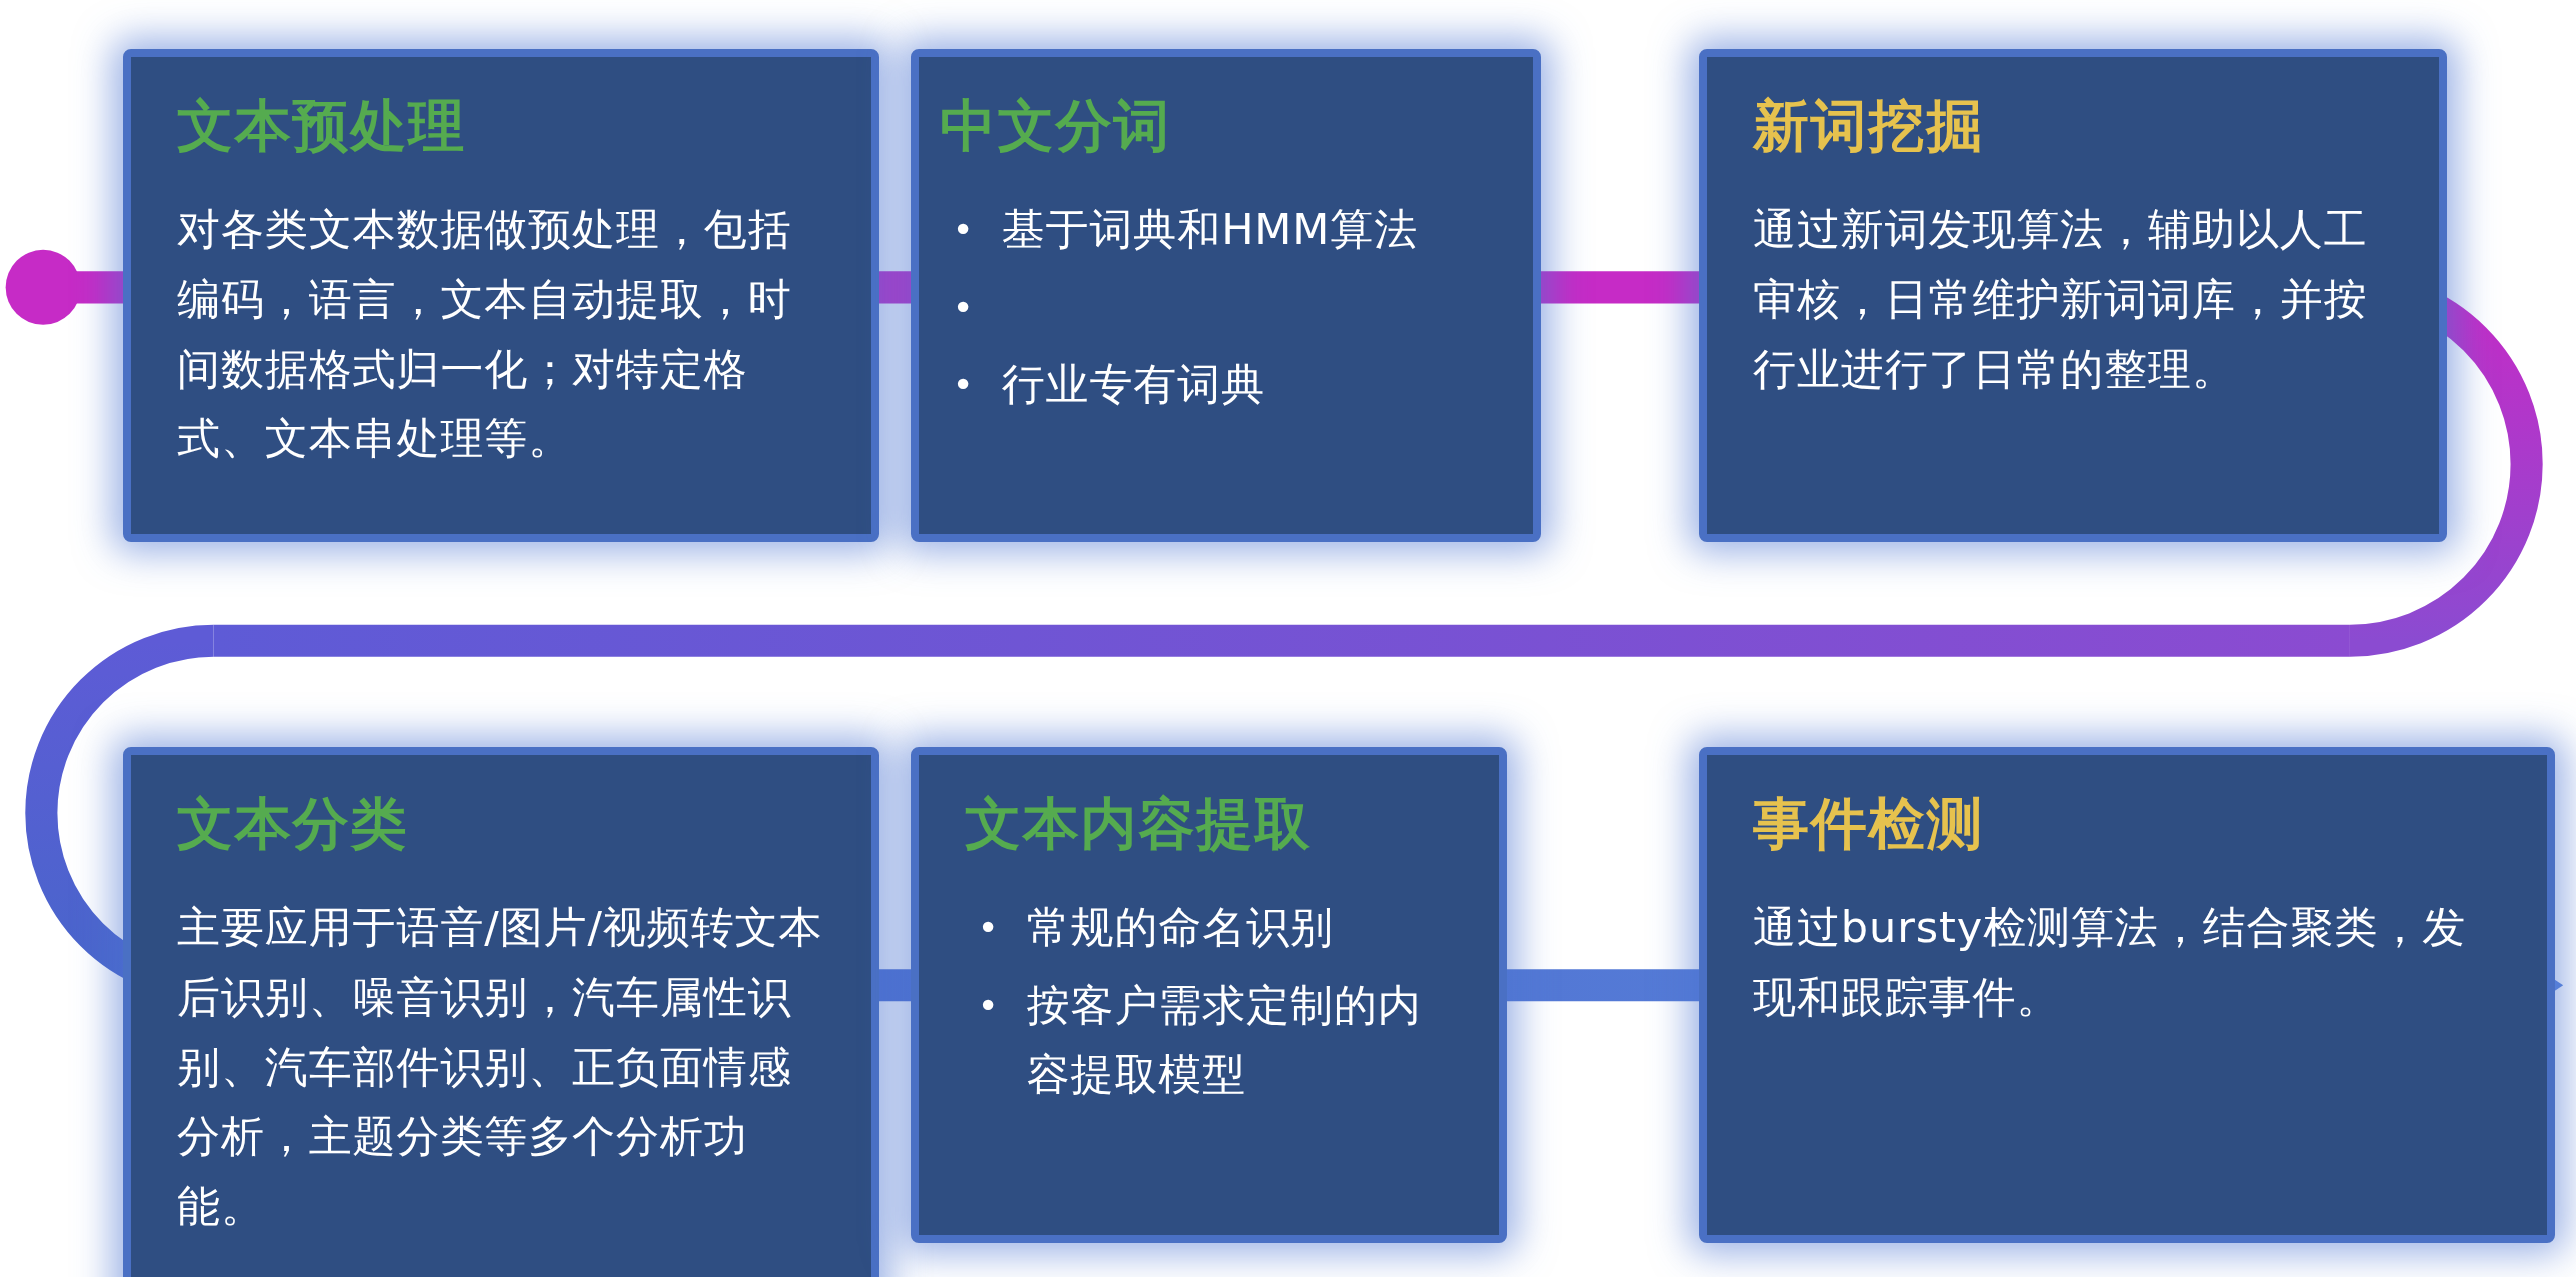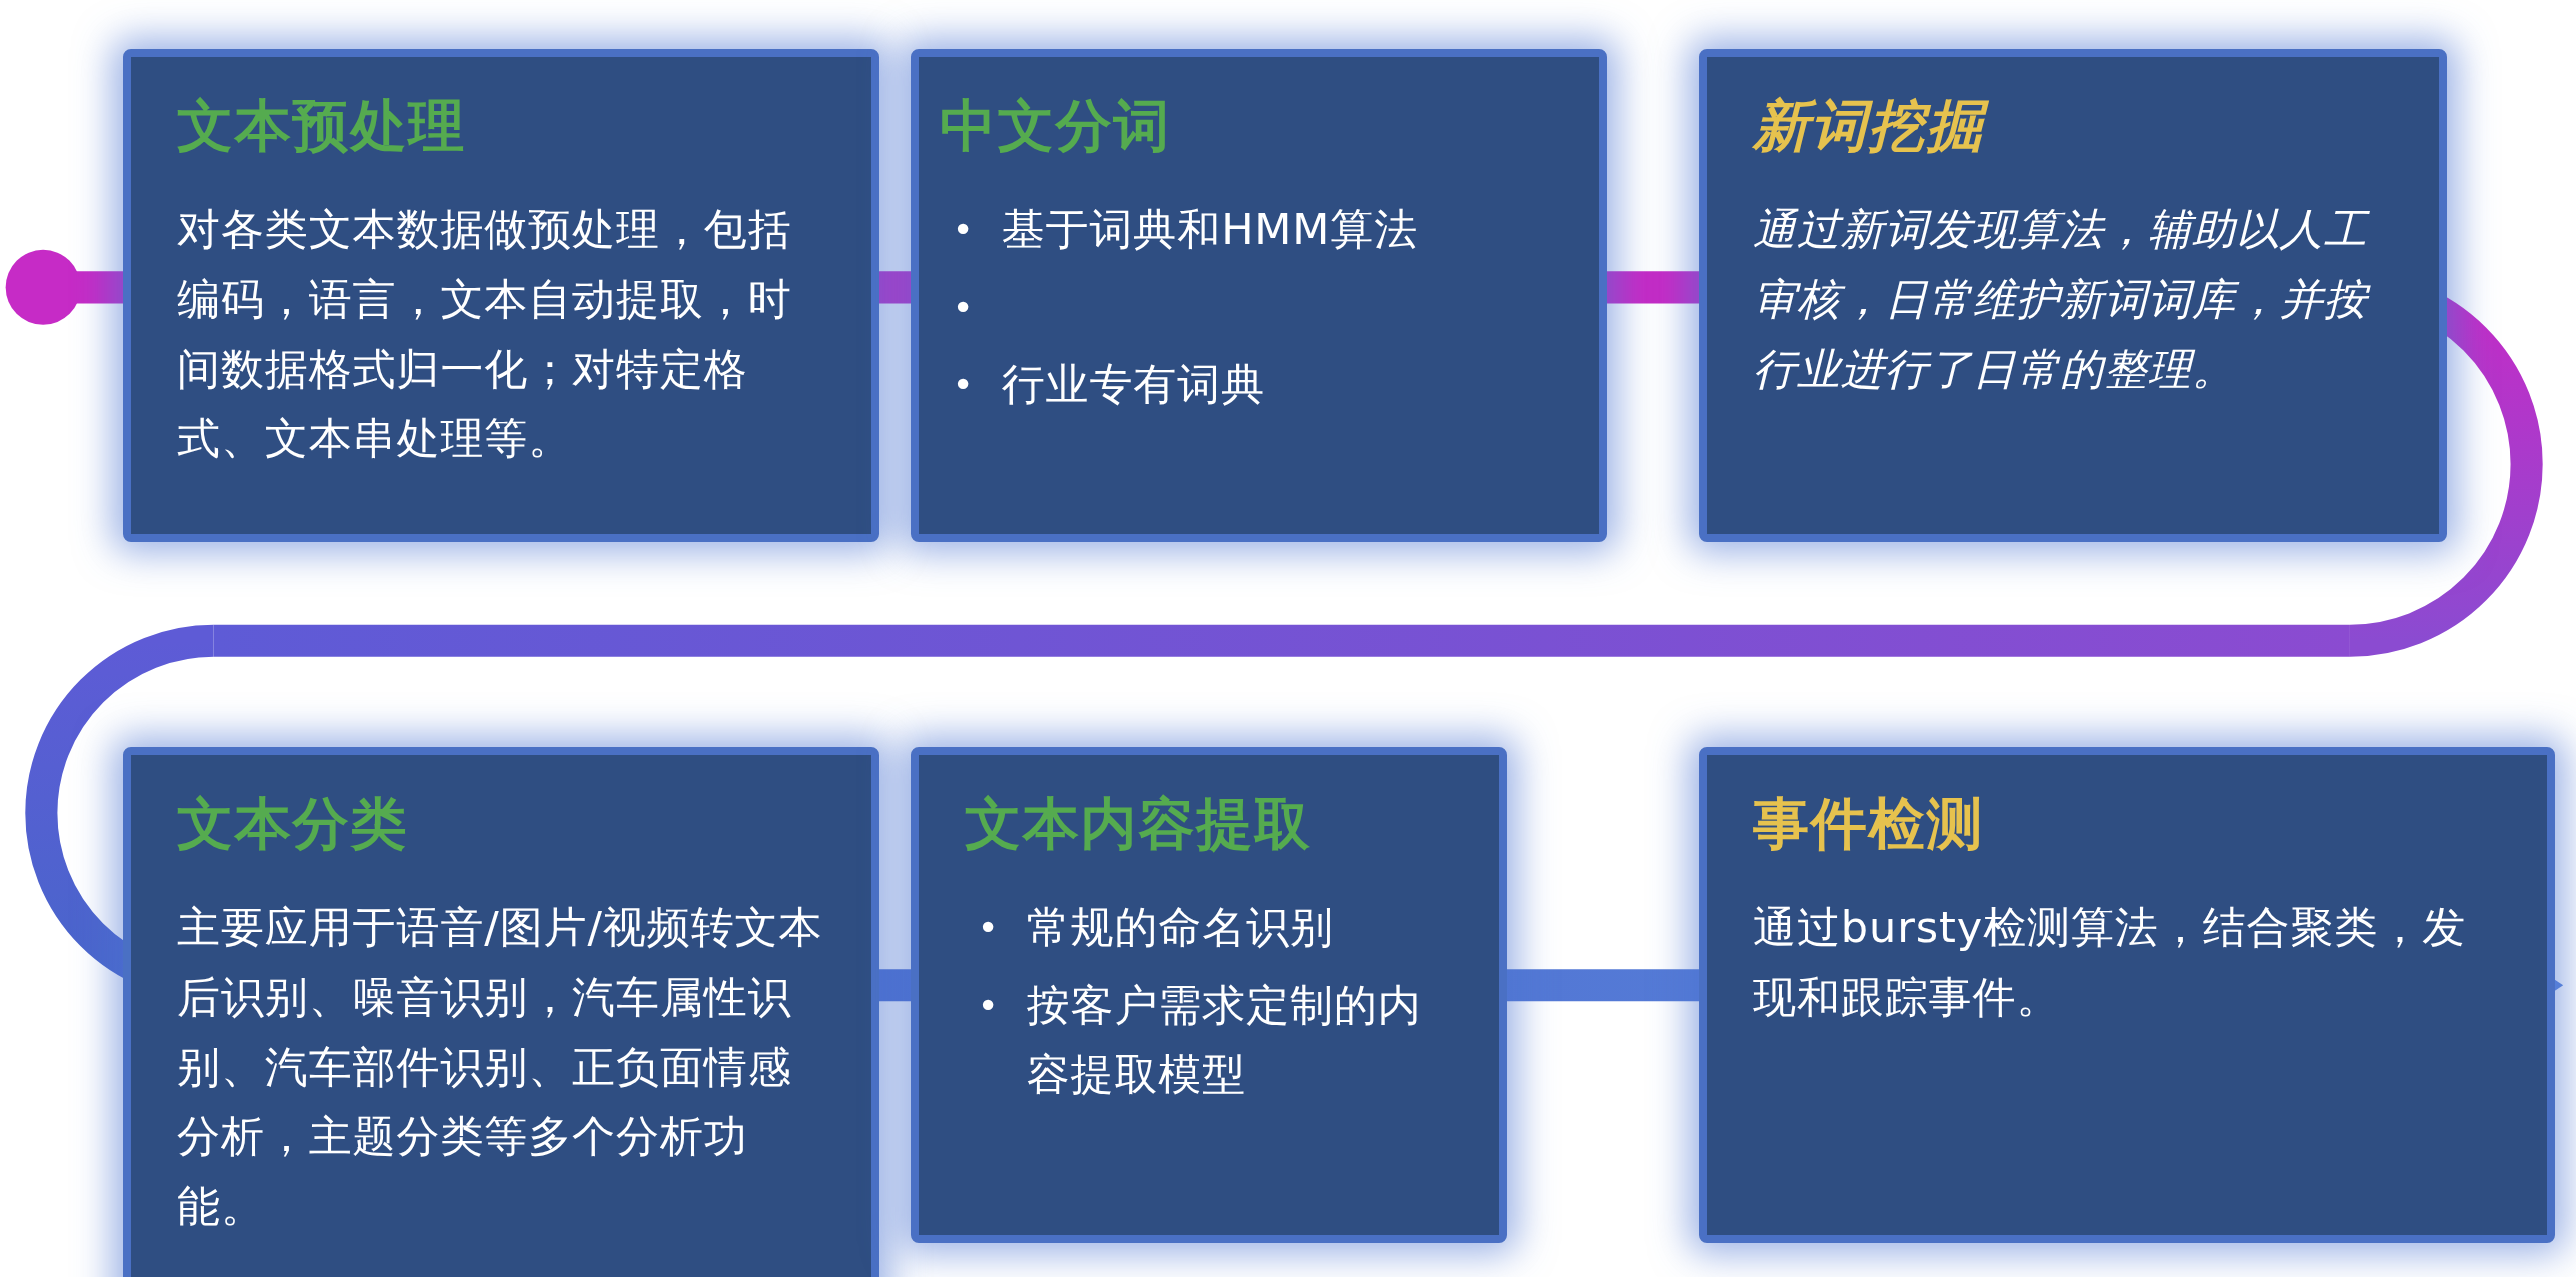--- a/index.html
+++ b/index.html
@@ -25,22 +25,22 @@
     position:absolute;box-sizing:border-box;z-index:1;
     width:756px;height:493px;
     background:var(--card-bg);
     border:8px solid var(--card-border);
     border-radius:8px;
     box-shadow:0 0 37px 10.7px rgba(76,116,210,0.55);
     padding:37px 46px;
     color:var(--body-text);
   }
   #card1{left:123px;top:49px;}
-  #card2{left:911px;top:49px;width:696px;padding-left:21px;}
-  #card3{left:1699px;top:49px;width:748px;font-style:italic;}
+  #card2{left:911px;top:49px;width:630px;padding-left:21px;}
+  #card3{left:1699px;top:49px;width:748px;}
   #card4{left:123px;top:747px;height:592px;}
   #card5{left:911px;top:747px;width:596px;height:496px;}
   #card6{left:1699px;top:747px;width:856px;height:496px;}
   .card-title{
     font-size:56px;font-weight:700;line-height:1.15;
     margin:0 0 37px 0;letter-spacing:1.8px;
   }
   .card-title[data-color="green"]{color:var(--title-green);}
   .card-title[data-color="yellow"]{color:var(--title-yellow);}
   .card-body{

